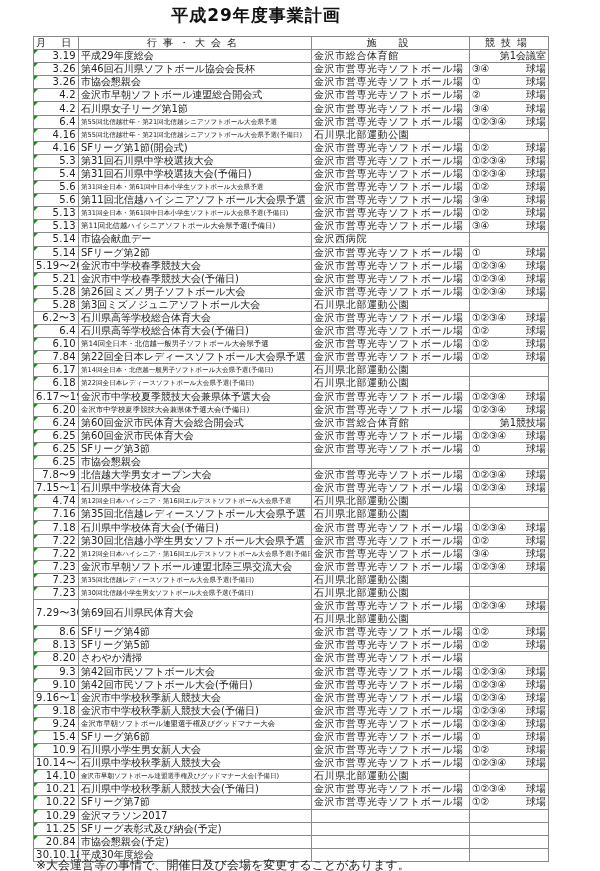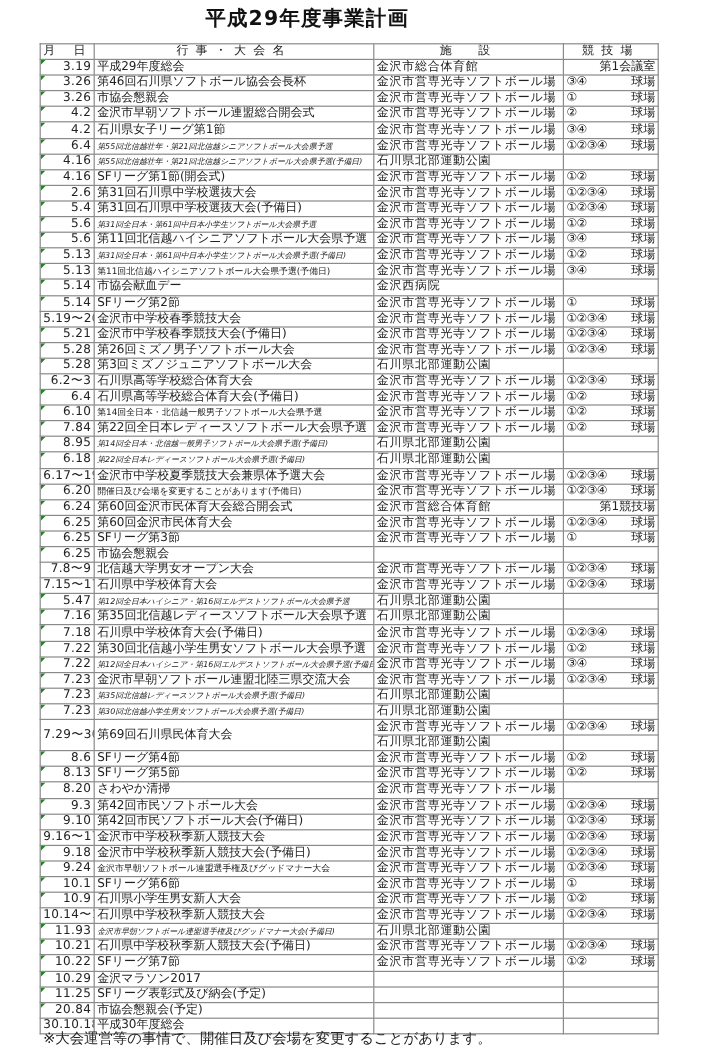--- a/index.html
+++ b/index.html
@@ -13,21 +13,21 @@
                  line-height: 12px; white-space: nowrap; overflow: hidden; font-weight: normal; }
     table.plan th { letter-spacing: 6px; }
     col.c-date { width: 45px; }
     col.c-event { width: 233px; }
     col.c-venue { width: 158px; }
     col.c-field { width: 79px; }
     td.date { text-align: right; letter-spacing: 0.3px; position: relative; }
     td.date.mark::before { content: ""; position: absolute; left: 0; top: 0; width: 0; height: 0;
                  border-top: 4px solid #1a8a1a; border-right: 4px solid transparent; }
     td.event { text-align: left; }
-    td.event.small { font-size: 6.6px; font-style: italic; }
+    td.event.small { font-size: 6.6px; }
     td.event.smaller { font-size: 7.4px; }
     td.venue { text-align: left; letter-spacing: 0.6px; }
     td.field { text-align: left; }
     .fld { display: flex; justify-content: space-between; }
     .fld .courts { letter-spacing: -0.5px; }
     .note { position: absolute; top: 857px; left: 36px; font-size: 12px; color: #222; }
   </style>
 </head>
 <body>
 
@@ -131,21 +131,21 @@
         <td class="event">SFリーグ第1節(開会式)</td>
         <td class="venue">金沢市営専光寺ソフトボール場</td>
         <td class="field">
           <div class="fld">
             <span class="courts">①②</span>
             <span>球場</span>
           </div>
         </td>
       </tr>
       <tr>
-        <td class="date mark">2.6</td>
+        <td class="date mark">5.3</td>
         <td class="event">第31回石川県中学校選抜大会</td>
         <td class="venue">金沢市営専光寺ソフトボール場</td>
         <td class="field">
           <div class="fld">
             <span class="courts">①②③④</span>
             <span>球場</span>
           </div>
         </td>
       </tr>
       <tr>
@@ -307,21 +307,21 @@
         <td class="event">第22回全日本レディースソフトボール大会県予選</td>
         <td class="venue">金沢市営専光寺ソフトボール場</td>
         <td class="field">
           <div class="fld">
             <span class="courts">①②</span>
             <span>球場</span>
           </div>
         </td>
       </tr>
       <tr>
-        <td class="date mark">8.95</td>
+        <td class="date mark">6.17</td>
         <td class="event small">第14回全日本・北信越一般男子ソフトボール大会県予選(予備日)</td>
         <td class="venue">石川県北部運動公園</td>
         <td class="field">
           <div class="fld">
             <span class="courts"></span>
             <span></span>
           </div>
         </td>
       </tr>
       <tr>
@@ -341,21 +341,21 @@
         <td class="venue">金沢市営専光寺ソフトボール場</td>
         <td class="field">
           <div class="fld">
             <span class="courts">①②③④</span>
             <span>球場</span>
           </div>
         </td>
       </tr>
       <tr>
         <td class="date mark">6.20</td>
-        <td class="event smaller">開催日及び会場を変更することがあります(予備日)</td>
+        <td class="event smaller">金沢市中学校夏季競技大会兼県体予選大会(予備日)</td>
         <td class="venue">金沢市営専光寺ソフトボール場</td>
         <td class="field">
           <div class="fld">
             <span class="courts">①②③④</span>
             <span>球場</span>
           </div>
         </td>
       </tr>
       <tr>
         <td class="date mark">6.24</td>
@@ -417,21 +417,21 @@
         <td class="event">石川県中学校体育大会</td>
         <td class="venue">金沢市営専光寺ソフトボール場</td>
         <td class="field">
           <div class="fld">
             <span class="courts">①②③④</span>
             <span>球場</span>
           </div>
         </td>
       </tr>
       <tr>
-        <td class="date mark">5.47</td>
+        <td class="date mark">4.74</td>
         <td class="event small">第12回全日本ハイシニア・第16回エルデストソフトボール大会県予選</td>
         <td class="venue">石川県北部運動公園</td>
         <td class="field">
           <div class="fld">
             <span class="courts"></span>
             <span></span>
           </div>
         </td>
       </tr>
       <tr>
@@ -608,21 +608,21 @@
         <td class="event smaller">金沢市早朝ソフトボール連盟選手権及びグッドマナー大会</td>
         <td class="venue">金沢市営専光寺ソフトボール場</td>
         <td class="field">
           <div class="fld">
             <span class="courts">①②③④</span>
             <span>球場</span>
           </div>
         </td>
       </tr>
       <tr>
-        <td class="date mark">10.1</td>
+        <td class="date mark">15.4</td>
         <td class="event">SFリーグ第6節</td>
         <td class="venue">金沢市営専光寺ソフトボール場</td>
         <td class="field">
           <div class="fld">
             <span class="courts">①</span>
             <span>球場</span>
           </div>
         </td>
       </tr>
       <tr>
@@ -641,21 +641,21 @@
         <td class="event">石川県中学校秋季新人競技大会</td>
         <td class="venue">金沢市営専光寺ソフトボール場</td>
         <td class="field">
           <div class="fld">
             <span class="courts">①②③④</span>
             <span>球場</span>
           </div>
         </td>
       </tr>
       <tr>
-        <td class="date mark">11.93</td>
+        <td class="date mark">14.10</td>
         <td class="event small">金沢市早朝ソフトボール連盟選手権及びグッドマナー大会(予備日)</td>
         <td class="venue">石川県北部運動公園</td>
         <td class="field">
           <div class="fld">
             <span class="courts"></span>
             <span></span>
           </div>
         </td>
       </tr>
       <tr>

